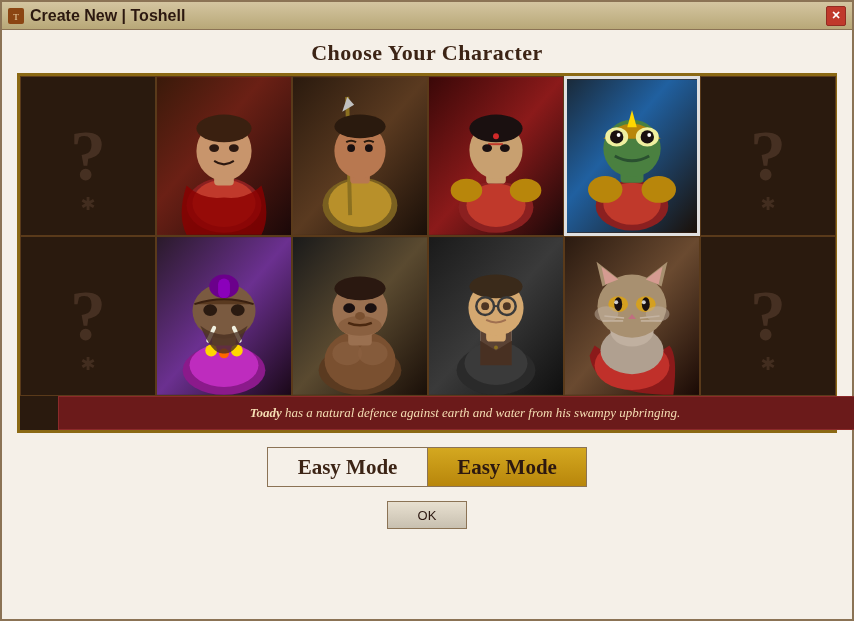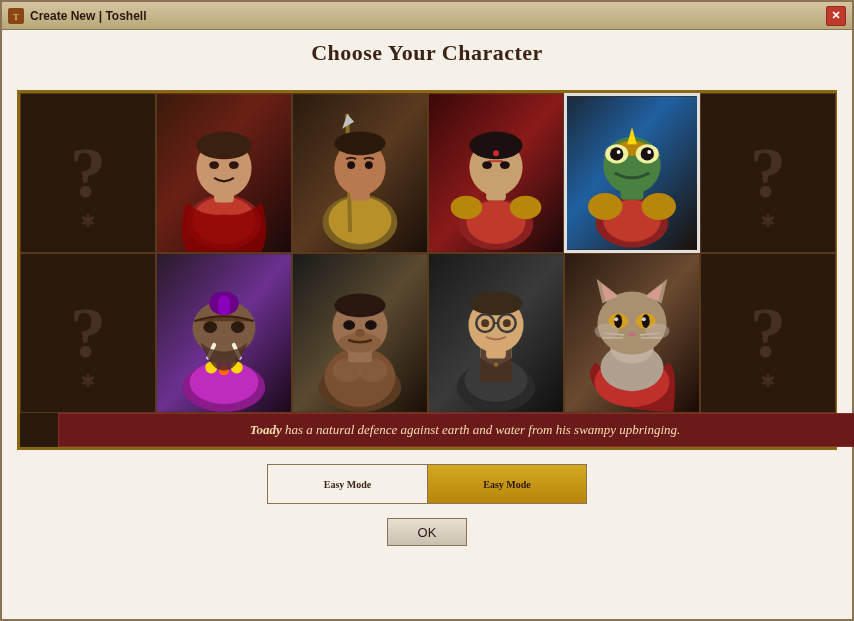--- a/index.html
+++ b/index.html
@@ -43,21 +43,21 @@
       width: 16px;
       height: 16px;
       background: #8b4513;
       border-radius: 2px;
       display: flex;
       align-items: center;
       justify-content: center;
     }
 
     .titlebar-title {
-      font-size: 12px;
+      font-size: 16px;
       font-family: Arial, sans-serif;
       color: #2c1810;
       font-weight: bold;
     }
 
     .close-btn {
       width: 20px;
       height: 20px;
       background: #c0392b;
       border: 1px solid #922b21;
@@ -77,21 +77,21 @@
       flex-direction: column;
       align-items: center;
       padding: 10px 15px 15px;
       background: #f5f0e8;
     }
 
     .page-title {
       font-size: 22px;
       color: #3c2415;
       font-weight: bold;
-      margin-bottom: 24px;
+      margin-bottom: 7px;
       letter-spacing: 0.5px;
     }
 
     
     .character-grid-container {
       border: 3px solid #8b6914;
       background: #2a1a0e;
       width: 820px;
     }
 
@@ -179,21 +179,21 @@
 
     .mode-buttons {
       display: flex;
       gap: 0;
     }
 
     .mode-btn {
       width: 160px;
       height: 40px;
       border: 1px solid #8b7355;
-      font-size: 10px;
+      font-size: 21px;
       font-family: 'Times New Roman', Times, serif;
       cursor: pointer;
       font-weight: bold;
     }
 
     .mode-btn-easy {
       background: #f5f0e8;
       color: #3c2415;
       border-right: none;
     }

